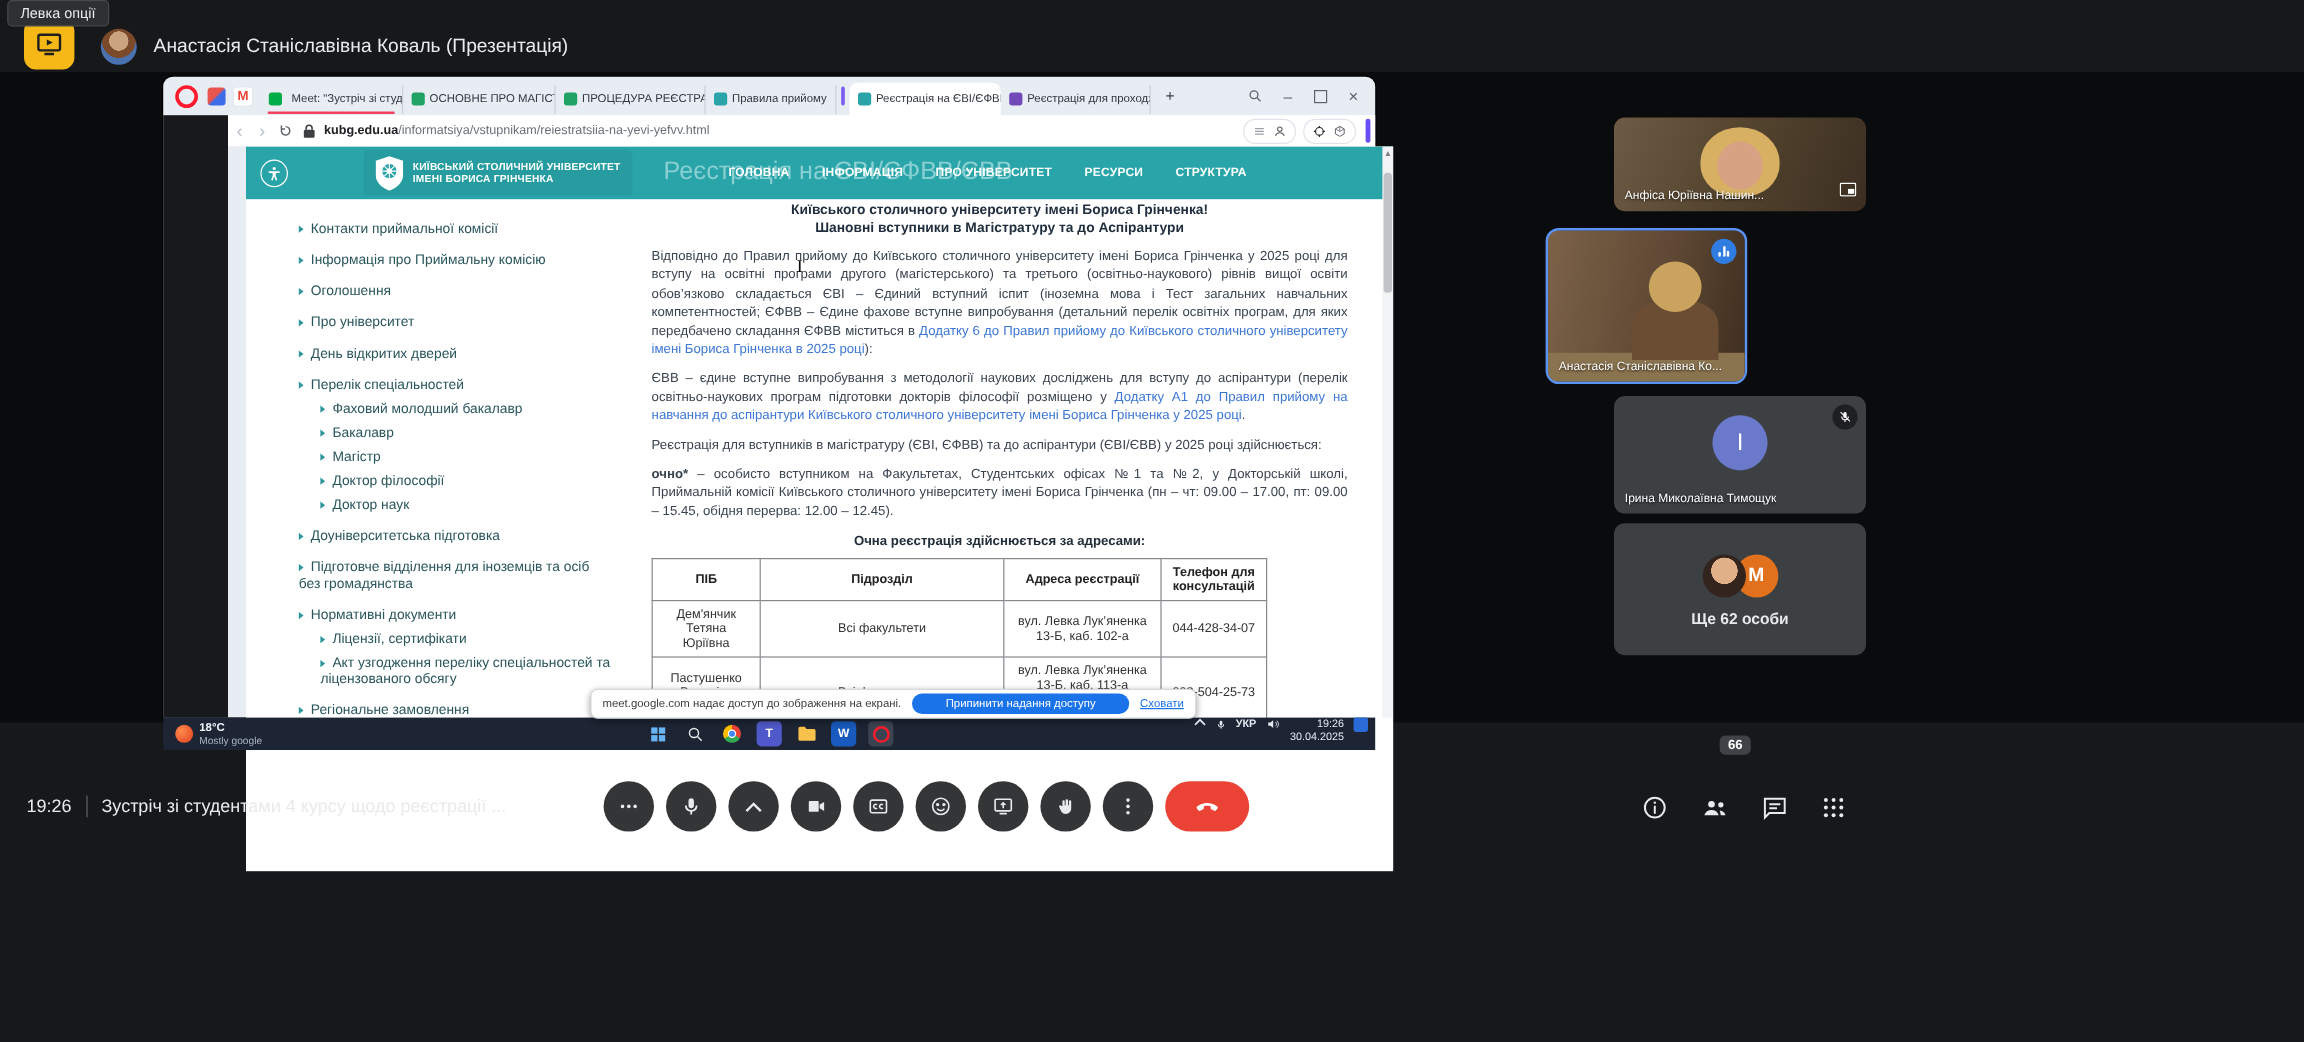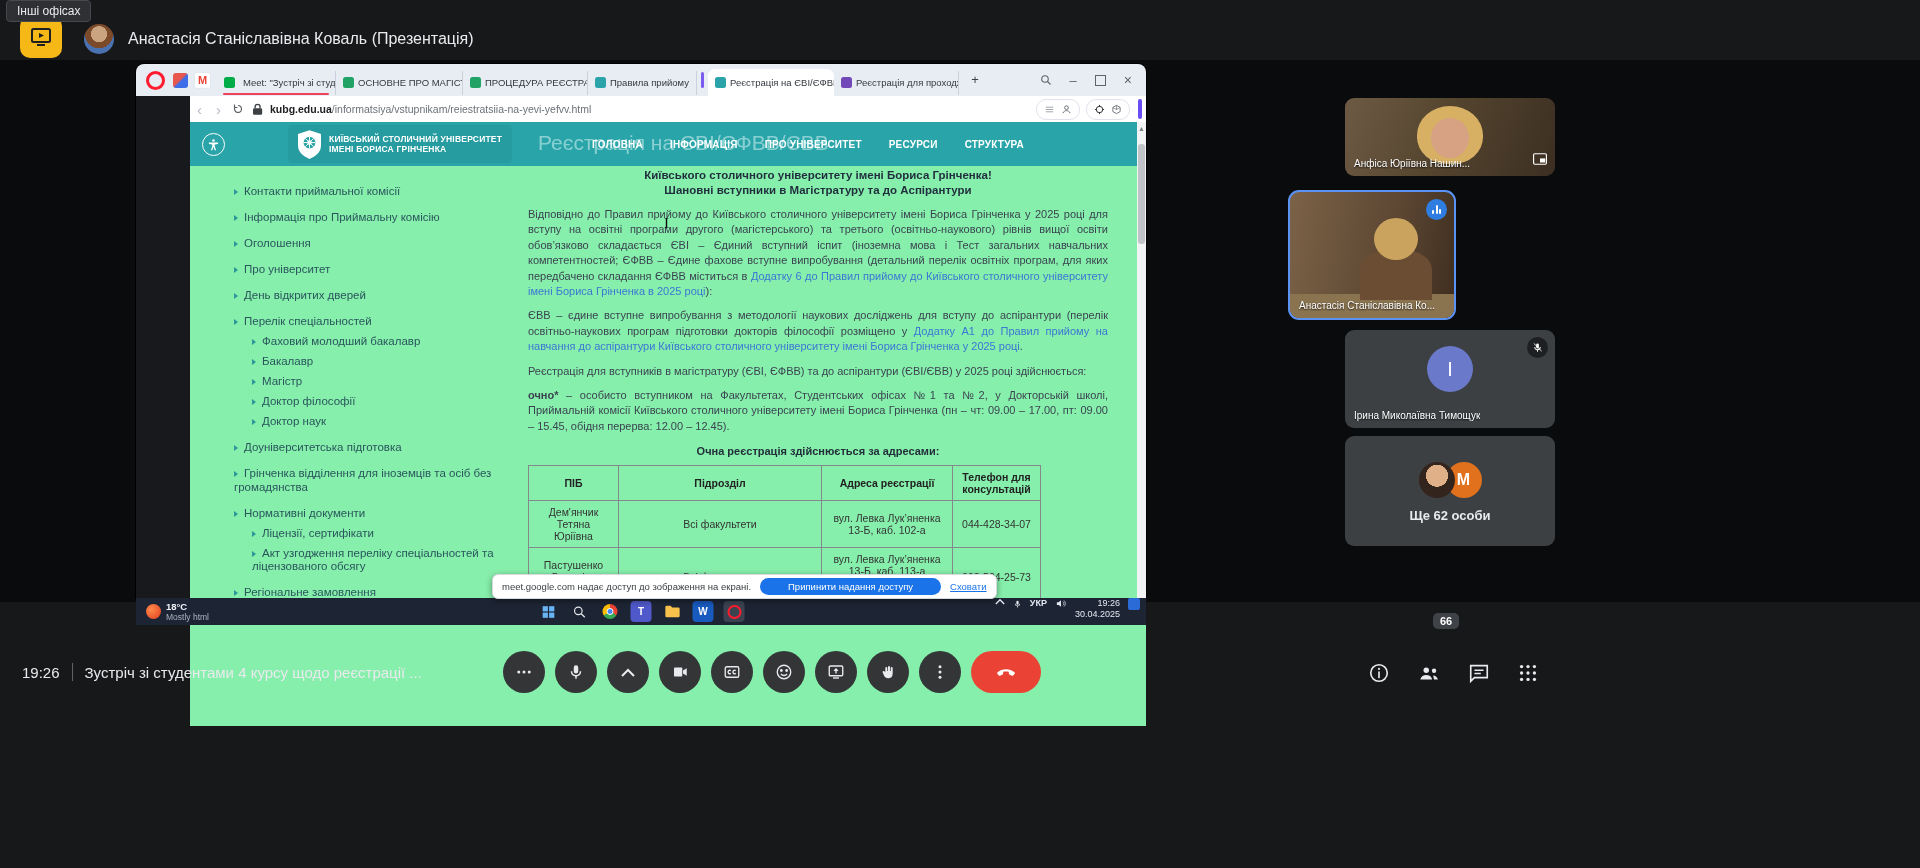--- a/index.html
+++ b/index.html
@@ -30,21 +30,21 @@
   #urlrow{left:54px;top:32px;width:956px;height:26px;background:#fff;display:flex;align-items:center;border-bottom:1px solid #e3e7ee}
   #urlrow .navArr{font-size:15px;color:#b4bbc6;margin:0 7px;line-height:1}
   .urltext{font-size:10.5px;margin-left:7px;white-space:nowrap}
   .urltext .dom{color:#202124;font-weight:bold}
   .urltext .path{color:#6a7178}
   .pillgrp{margin-left:auto;display:flex;align-items:center;gap:6px;padding-right:4px}
   .pill{height:19px;border:1px solid #e0e4ea;border-radius:10px;display:flex;align-items:center;gap:6px;padding:0 7px;background:#fff}
   .pbar{width:4px;height:20px;background:#6a4df4;border-radius:2px;margin-left:2px}
   #osidebar{left:0;top:32px;width:54px;height:502px;background:#17191c;border-radius:0 0 0 0}
   
-  #viewport{left:54px;top:58px;width:956px;height:604px;background:#86efac;overflow:hidden}
+  #viewport{left:69px;top:58px;width:956px;height:604px;background:#ffffff;overflow:hidden}
   #teal{position:absolute;left:0;top:0;width:956px;height:44px;background:#29a4a9}
   #a11y{position:absolute;left:12px;top:11px;width:21px;height:21px;border:1.6px solid #fff;border-radius:50%;display:flex;align-items:center;justify-content:center}
   #logowrap{position:absolute;left:98px;top:3px;height:38px;display:flex;align-items:center;gap:8px;background:rgba(0,0,0,.05);border-radius:4px;padding:0 10px}
   .univname{color:#fff;font-weight:bold;font-size:8.5px;line-height:10.5px;letter-spacing:.2px}
   #watermark{position:absolute;left:348px;top:9px;font-size:21px;color:rgba(216,244,245,.55);white-space:nowrap;z-index:1}
   #mainnav{position:absolute;left:402px;top:0;height:44px;display:flex;align-items:center;gap:27px;z-index:2}
   #mainnav span{color:#fff;font-weight:bold;font-size:10px;letter-spacing:.2px;white-space:nowrap}
   
   #sidemenu{position:absolute;left:44px;top:50px;width:262px;font-size:11.5px;color:#2a565c}
   .s1{margin-top:12px;line-height:14px}
@@ -119,21 +119,21 @@
   .eq{display:flex;gap:1.5px;align-items:flex-end;height:9px}
   .eq i{width:2px;background:#fff;border-radius:1px}
   #tile4 .avrow{position:absolute;left:0;top:26px;width:100%;display:flex;justify-content:center}
   #tile4 .ph{width:36px;height:36px;border-radius:50%;background:radial-gradient(circle at 50% 38%,#e0b089 0 38%,#33241d 39% 100%);z-index:1}
   #tile4 .mm{width:36px;height:36px;border-radius:50%;background:#e2711d;color:#fff;font-weight:bold;font-size:16px;display:flex;align-items:center;justify-content:center;margin-left:-9px}
   #tile4 .more-label{position:absolute;left:0;top:72px;width:100%;text-align:center;color:#e8eaed;font-size:13px;font-weight:bold}
 </style>
 </head>
 <body>
 
-<div class="abs" id="tooltip">Інші офісах</div>
+<div class="abs" id="tooltip">Левка опції</div>
 <div class="abs" id="cal-icon">
   <svg width="24" height="24" viewBox="0 0 24 24">
       <rect x="3" y="4" width="18" height="13" rx="1.5" fill="none" stroke="#1f1f1f" stroke-width="2"></rect>
       <path d="M10 8l5 2.5-5 2.5z" fill="#1f1f1f"></path>
       <path d="M8 20h8" stroke="#1f1f1f" stroke-width="2"></path>
     </svg>
 </div>
 <div class="abs" id="presenter-avatar"></div>
 <div class="abs" id="presenter-name">Анастасія Станіславівна Коваль (Презентація)</div>
 <div class="abs" id="backdrop"></div>
@@ -262,21 +262,21 @@
       <div class="s1"><span class="tri"></span><span>Оголошення</span></div>
       <div class="s1"><span class="tri"></span><span>Про університет</span></div>
       <div class="s1"><span class="tri"></span><span>День відкритих дверей</span></div>
       <div class="s1"><span class="tri"></span><span>Перелік спеціальностей</span></div>
       <div class="s2"><span class="tri"></span><span>Фаховий молодший бакалавр</span></div>
       <div class="s2"><span class="tri"></span><span>Бакалавр</span></div>
       <div class="s2"><span class="tri"></span><span>Магістр</span></div>
       <div class="s2"><span class="tri"></span><span>Доктор філософії</span></div>
       <div class="s2"><span class="tri"></span><span>Доктор наук</span></div>
       <div class="s1"><span class="tri"></span><span>Доуніверситетська підготовка</span></div>
-      <div class="s1"><span class="tri"></span><span>Грінченка відділення для іноземців та осіб без громадянства</span></div>
+      <div class="s1"><span class="tri"></span><span>Підготовче відділення для іноземців та осіб без громадянства</span></div>
       <div class="s1"><span class="tri"></span><span>Нормативні документи</span></div>
       <div class="s2"><span class="tri"></span><span>Ліцензії, сертифікати</span></div>
       <div class="s2"><span class="tri"></span><span>Акт узгодження переліку спеціальностей та ліцензованого обсягу</span></div>
       <div class="s1"><span class="tri"></span><span>Регіональне замовлення</span></div>
 
     </div>
 
     <div id="article">
       <div class="hline">Київського столичного університету імені Бориса Грінченка!</div>
       <div class="hline">Шановні вступники в Магістратуру та до Аспірантури</div>
@@ -329,21 +329,21 @@
   <span class="msg">meet.google.com надає доступ до зображення на екрані.</span>
   <span id="stopshare">Припинити надання доступу</span>
   <span id="hideshare">Сховати</span>
 </div>
 
 <div class="abs" id="taskbar">
   <div id="weather">
     <span class="wicon"></span>
     <div>
       <div class="wtemp">18°C</div>
-      <div class="wdesc">Mostly html</div>
+      <div class="wdesc">Mostly google</div>
     </div>
   </div>
   <div id="tb-center">
     <span class="tbi">
         <svg width="14" height="14" viewBox="0 0 24 24" fill="#69b4f5">
           <rect x="2" y="2" width="9" height="9"></rect>
           <rect x="13" y="2" width="9" height="9"></rect>
           <rect x="2" y="13" width="9" height="9"></rect>
           <rect x="13" y="13" width="9" height="9"></rect>
         </svg>

